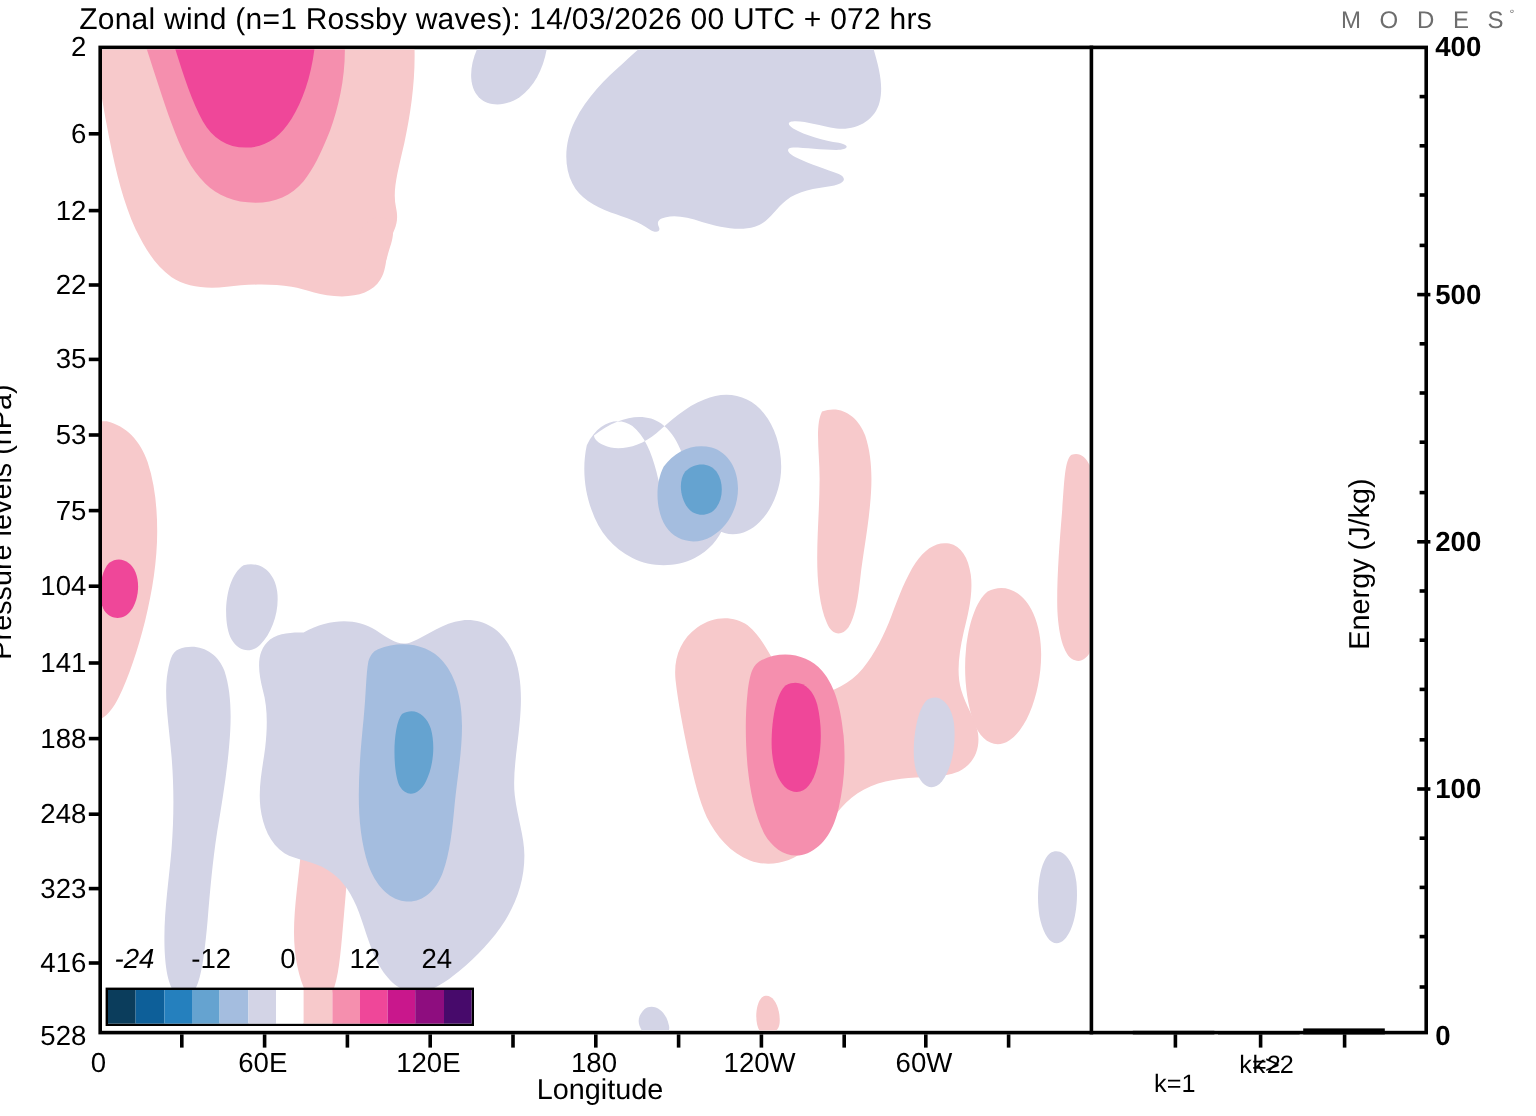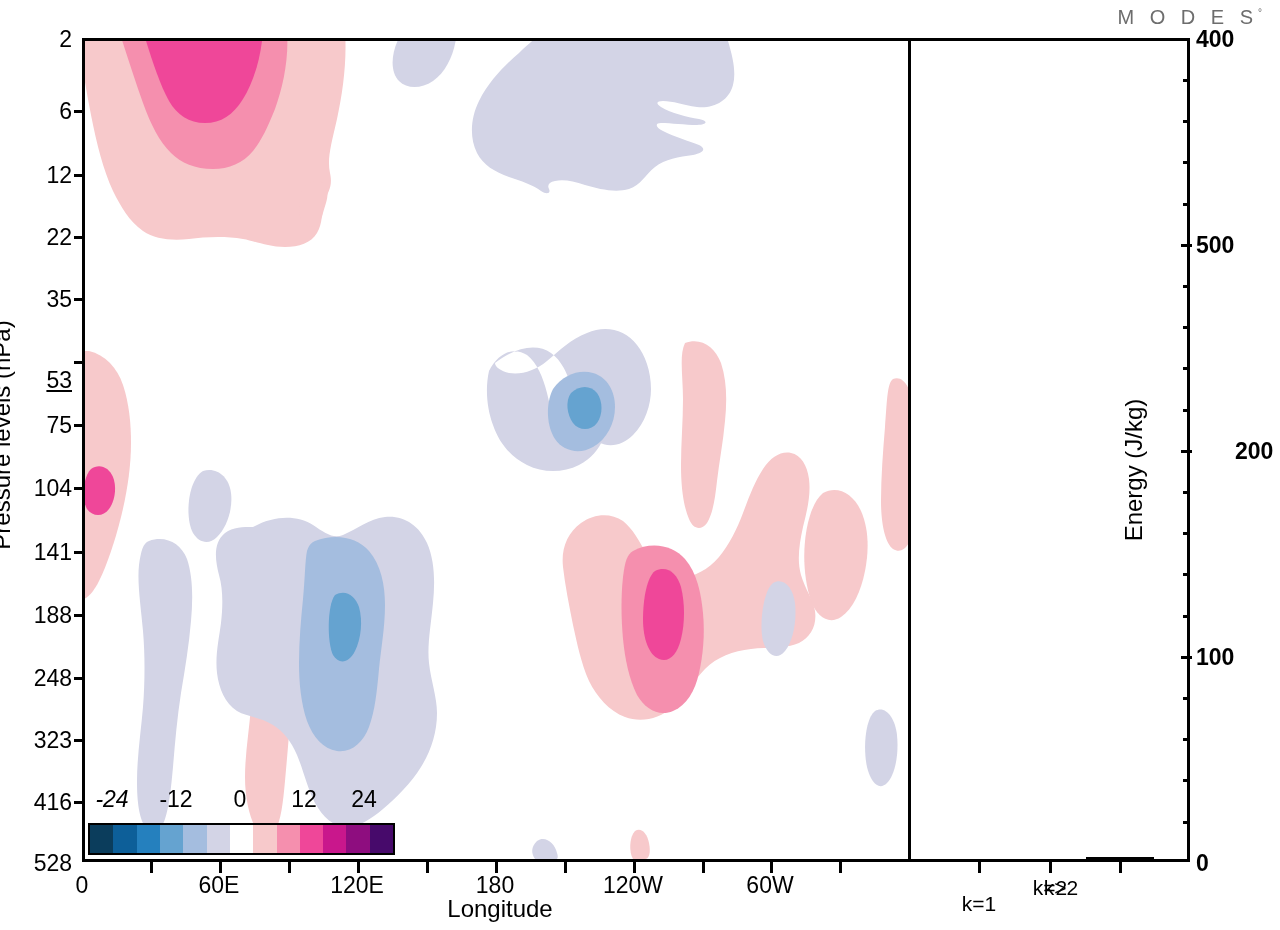--- a/index.html
+++ b/index.html
@@ -43,20 +43,21 @@
 
   
   .kbar{position:absolute;background:#000;}
   .klab{position:absolute;font-size:21px;text-align:center;white-space:nowrap;}
 </style>
 </head>
 <body>
 
 <div id="stage">
 
+  <div class="title">Zonal wind (n=1 Rossby waves):  14/03/2026  00 UTC  + 072 hrs</div>
   <div class="brand"><span>M O D E S</span><sup>°</sup></div>
 
   <div class="frame">
     <svg class="field" viewBox="0 0 823 818" preserveAspectRatio="none" xmlns="http://www.w3.org/2000/svg">
       <defs>
         <clipPath id="clipA">
             <rect x="0" y="0" width="823" height="818"></rect>
           </clipPath>
       </defs>
       <g clip-path="url(#clipA)">
@@ -196,21 +197,21 @@
   <div class="divider"></div>
 
   <div>
     <div class="ytitle">Pressure levels (hPa)</div>
 
     <div class="ylab" style="left:20px;top:26px;width:52px;">2</div>
     <div class="ylab" style="left:20px;top:98px;width:52px;">6</div>
     <div class="ylab" style="left:20px;top:162px;width:52px;">12</div>
     <div class="ylab" style="left:20px;top:224px;width:52px;">22</div>
     <div class="ylab" style="left:20px;top:286px;width:52px;">35</div>
-    <div class="ylab" style="left:20px;top:367px;width:52px;text-decoration:underline;">53</div>
+    <div class="ylab" style="left:20px;top:349px;width:52px;">53</div>
     <div class="ylab" style="left:20px;top:412px;width:52px;">75</div>
     <div class="ylab" style="left:8px;top:475px;width:64px;">104</div>
     <div class="ylab" style="left:8px;top:539px;width:64px;">141</div>
     <div class="ylab" style="left:8px;top:602px;width:64px;">188</div>
     <div class="ylab" style="left:8px;top:665px;width:64px;">248</div>
     <div class="ylab" style="left:8px;top:727px;width:64px;">323</div>
     <div class="ylab" style="left:8px;top:789px;width:64px;">416</div>
     <div class="ylab" style="left:8px;top:850px;width:64px;">528</div>
 
     <div class="tick tickH" style="left:74px;top:110px;"></div>
@@ -225,21 +226,21 @@
     <div class="tick tickH" style="left:74px;top:677px;"></div>
     <div class="tick tickH" style="left:74px;top:739px;"></div>
     <div class="tick tickH" style="left:74px;top:801px;"></div>
   </div>
 
   <div>
     <div class="rtitle">Energy (J/kg)</div>
 
     <div class="rlab" style="left:1196px;top:26px;">400</div>
     <div class="rlab" style="left:1196px;top:232px;">500</div>
-    <div class="rlab" style="left:1196px;top:438px;margin-left:39px;">200</div>
+    <div class="rlab" style="left:1196px;top:438px;">200</div>
     <div class="rlab" style="left:1196px;top:644px;">100</div>
     <div class="rlab" style="left:1196px;top:850px;">0</div>
 
     <div class="tick tickH" style="left:1181px;top:244px;"></div>
     <div class="tick tickH" style="left:1181px;top:450px;"></div>
     <div class="tick tickH" style="left:1181px;top:656px;"></div>
 
     <div class="tick tickHs" style="left:1183px;top:79px;"></div>
     <div class="tick tickHs" style="left:1183px;top:120px;"></div>
     <div class="tick tickHs" style="left:1183px;top:161px;"></div>

